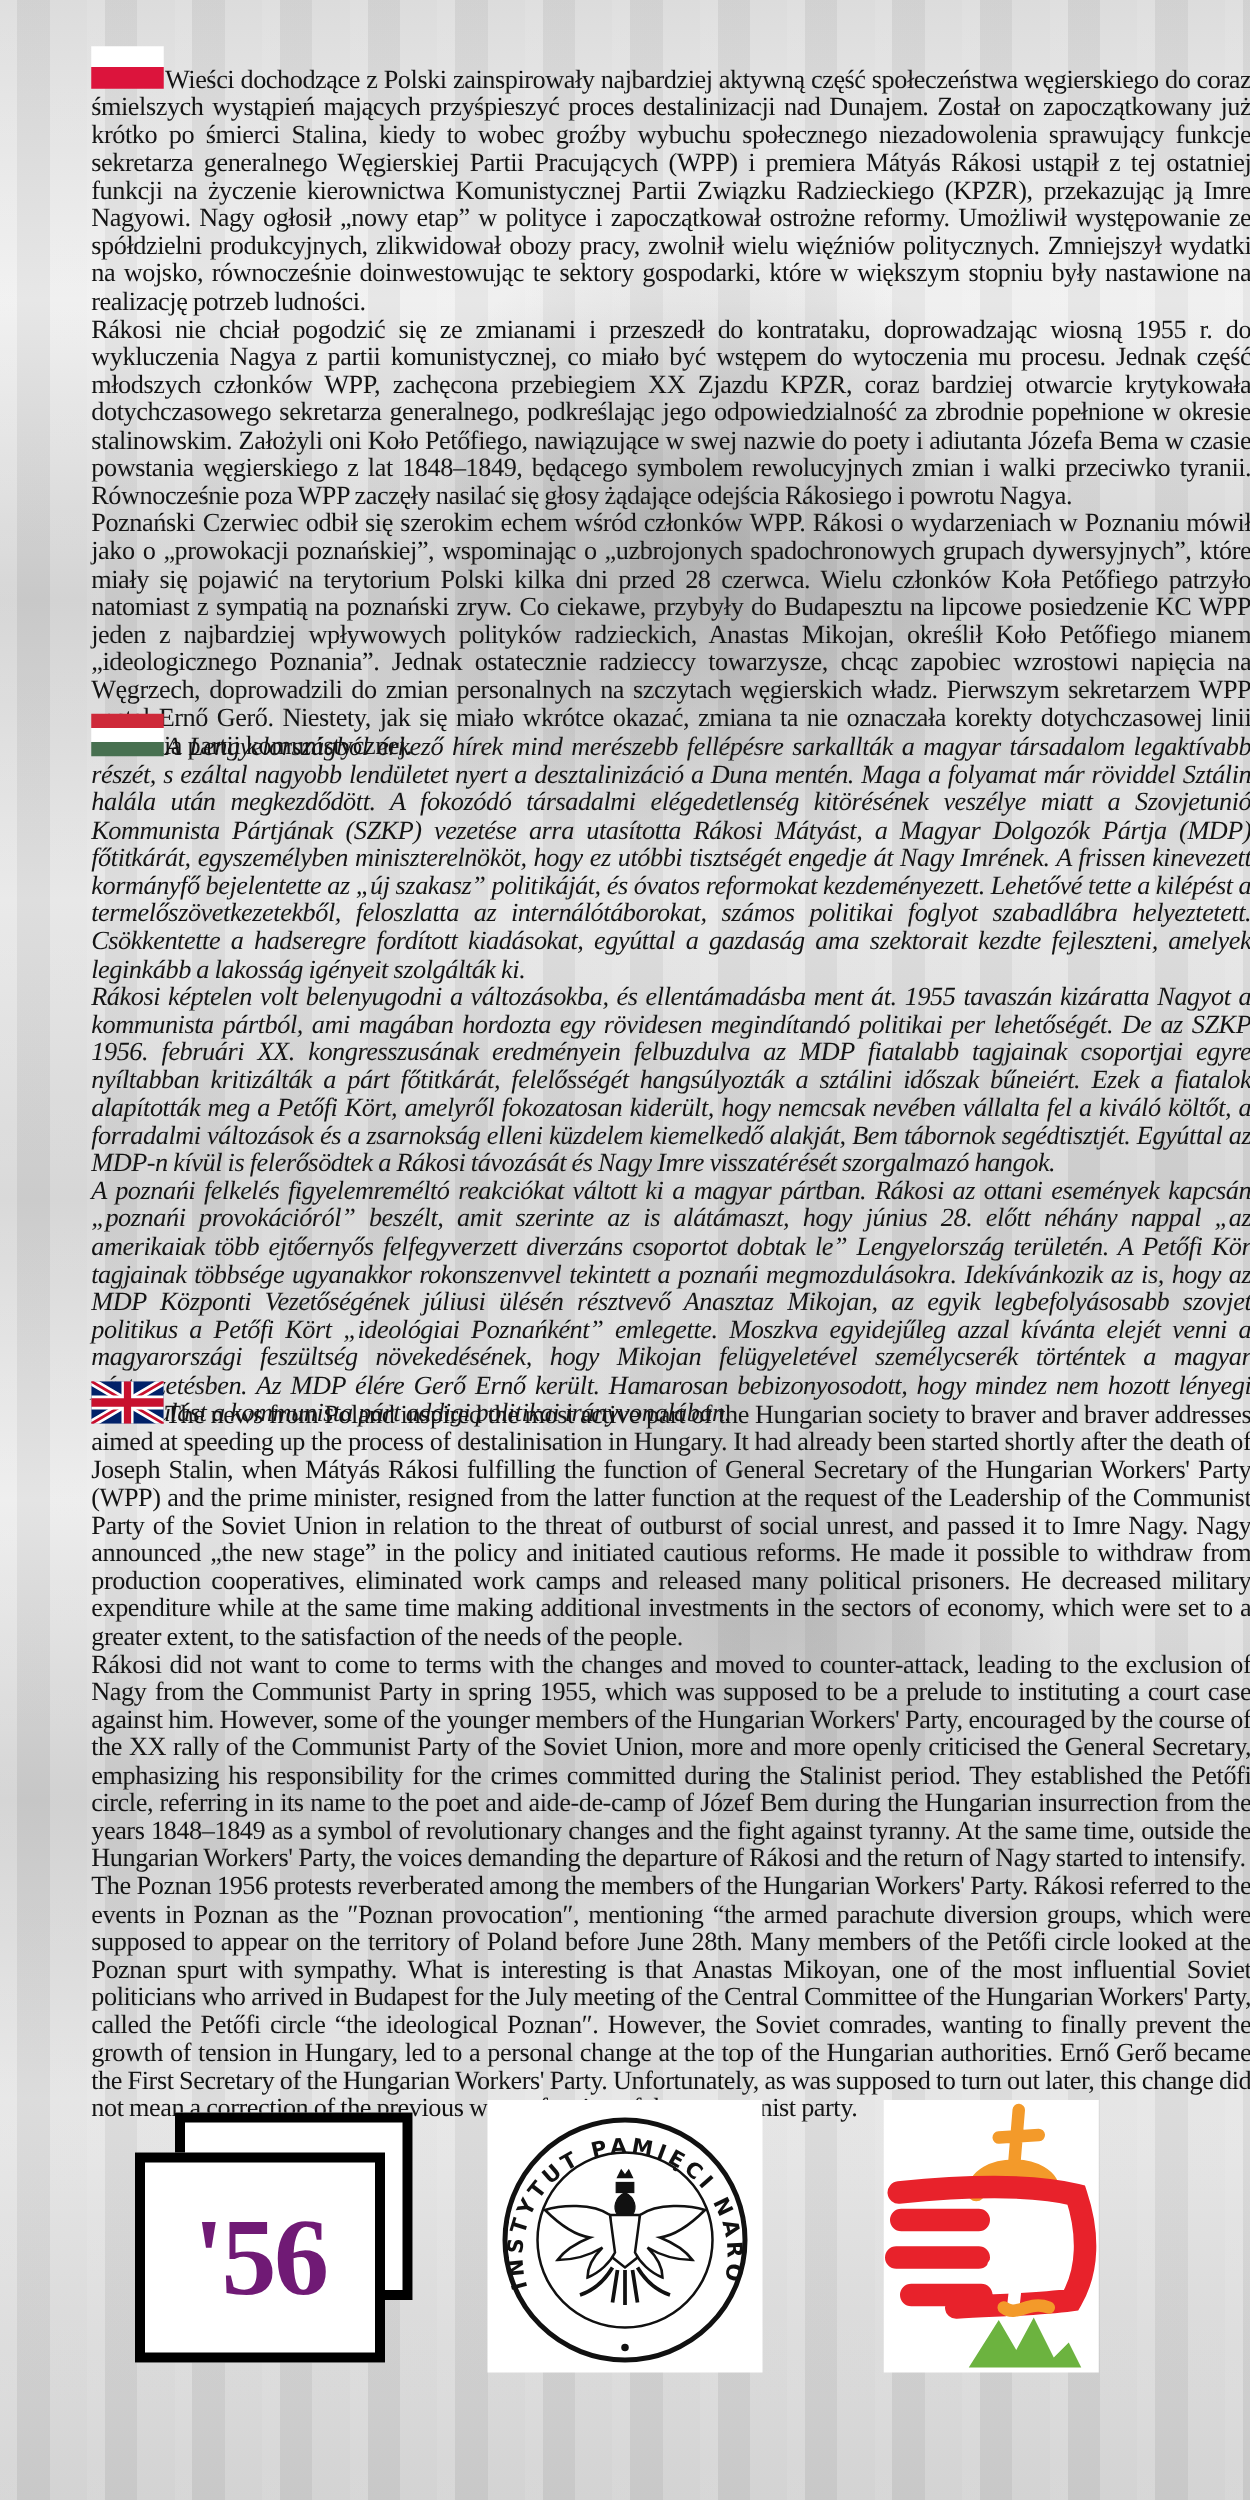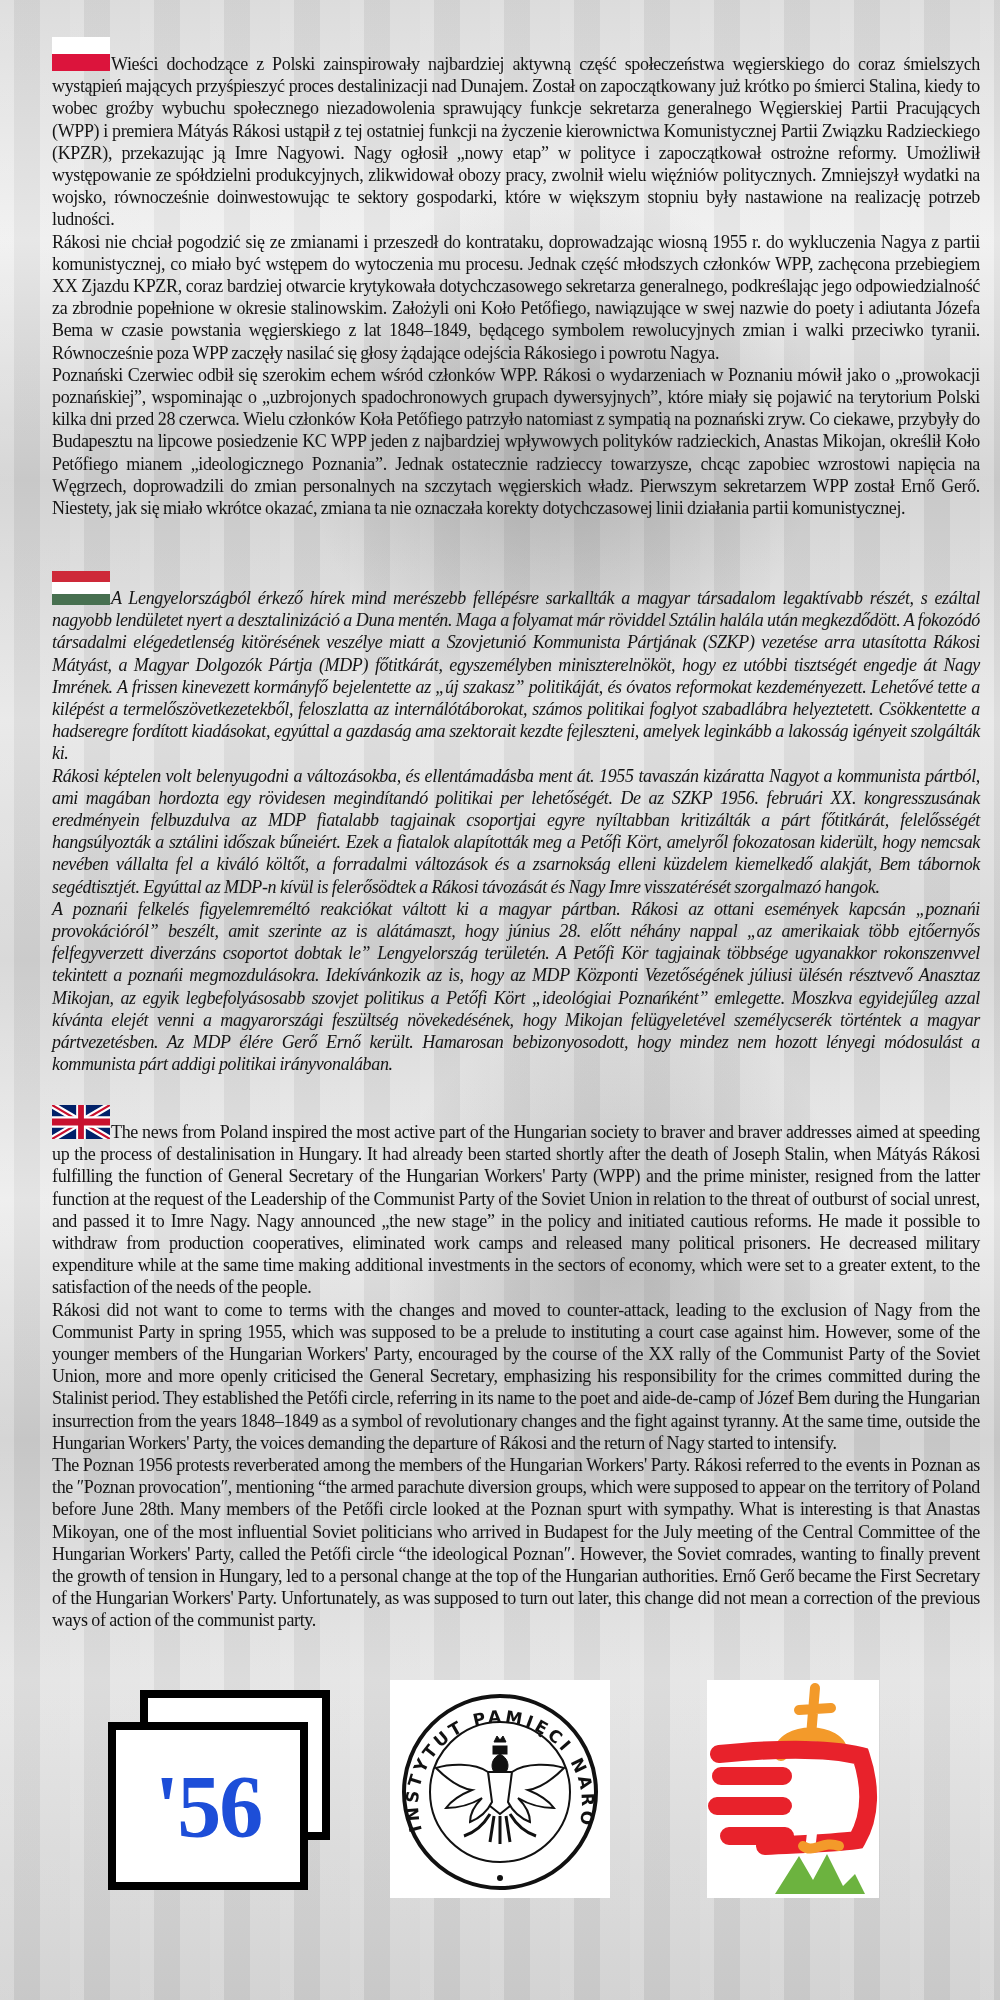--- a/index.html
+++ b/index.html
@@ -12,39 +12,39 @@
   .bg-stripes {
     position: absolute; inset: 0; pointer-events: none;
     background: repeating-linear-gradient(90deg, rgba(255,255,255,0.18) 0px, rgba(255,255,255,0.18) 14px, rgba(0,0,0,0.04) 14px, rgba(0,0,0,0.04) 40px, rgba(255,255,255,0.10) 40px, rgba(255,255,255,0.10) 70px);
     opacity: .9;
   }
   .bg-blob {
     position: absolute; border-radius: 50%; pointer-events: none;
     background: radial-gradient(ellipse at center, rgba(110,110,110,0.35) 0%, rgba(110,110,110,0) 70%);
   }
   .section {
-    position: absolute; left: 52px; width: 928px;
-    font-size: 18px; line-height: 22.2px; text-align: justify;
+    position: absolute; left: 73px; width: 928px;
+    font-size: 21px; line-height: 22.2px; text-align: justify;
     letter-spacing: -0.35px; word-spacing: -0.5px;
   }
   .section p { margin: 0; }
   .flag {
     display: inline-block; width: 58px; height: 34px; vertical-align: -2px;
     margin-right: 1px; position: relative; top: -1px;
   }
   .flag-pl { background: linear-gradient(180deg, #ffffff 0 50%, #dc143c 50% 100%); }
   .flag-uk { width: 58px; height: 34px; }
   #sec-pl { top: 38px; }
   #sec-hu { top: 572px; font-style: italic; }
   #sec-en { top: 1106px; }
   .logos { position: absolute; top: 1680px; left: 0; width: 1000px; height: 220px; }
   .logo-56 { position: absolute; left: 108px; top: 10px; width: 230px; height: 200px; }
   .logo-56 .back { position: absolute; left: 32px; top: 0; width: 190px; height: 150px; background: #fff; border: 8px solid #000; box-sizing: border-box; }
   .logo-56 .front { position: absolute; left: 0; top: 32px; width: 200px; height: 168px; background: #fff; border: 8px solid #000; box-sizing: border-box; display: flex; align-items: center; justify-content: center; }
-  .logo-56 .front span { font-family: "Liberation Serif", serif; font-weight: bold; font-size: 88px; letter-spacing: -2px; color: #1d4ed8; }
+  .logo-56 .front span { font-family: "Liberation Serif", serif; font-weight: bold; font-size: 88px; letter-spacing: -2px; color: #701a75; }
   .logo-ipn { position: absolute; left: 390px; top: 0; width: 220px; height: 218px; background: #fff; }
   .logo-cross { position: absolute; left: 707px; top: 0; width: 172px; height: 218px; background: #fff; }
 </style>
 </head>
 <body>
 
 <div class="bg-stripes"></div>
 <div class="bg-blob" style="left:300px;top:180px;width:520px;height:520px;"></div>
 <div class="bg-blob" style="left:380px;top:1000px;width:480px;height:500px;"></div>
 

